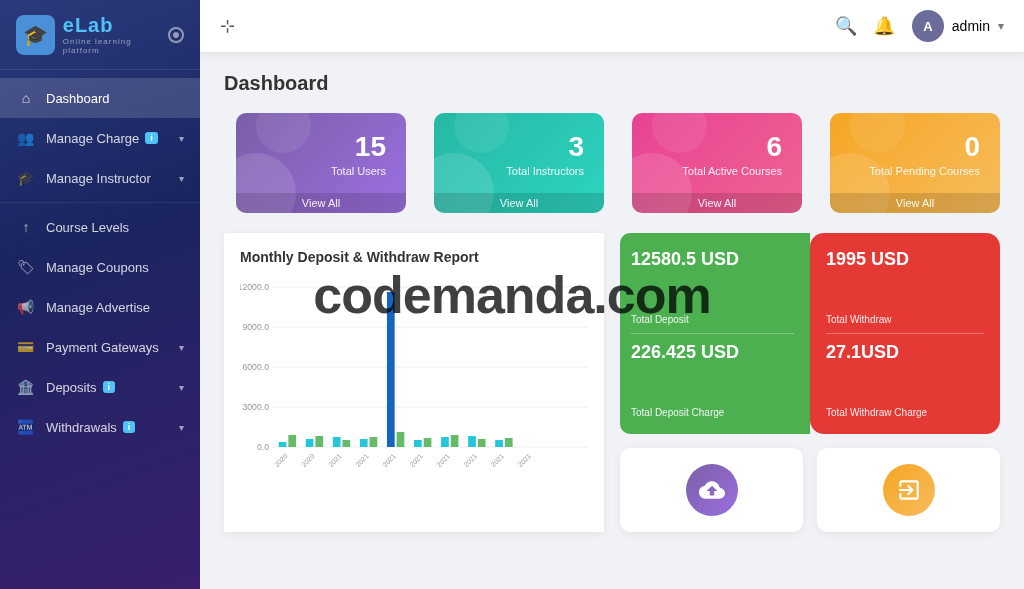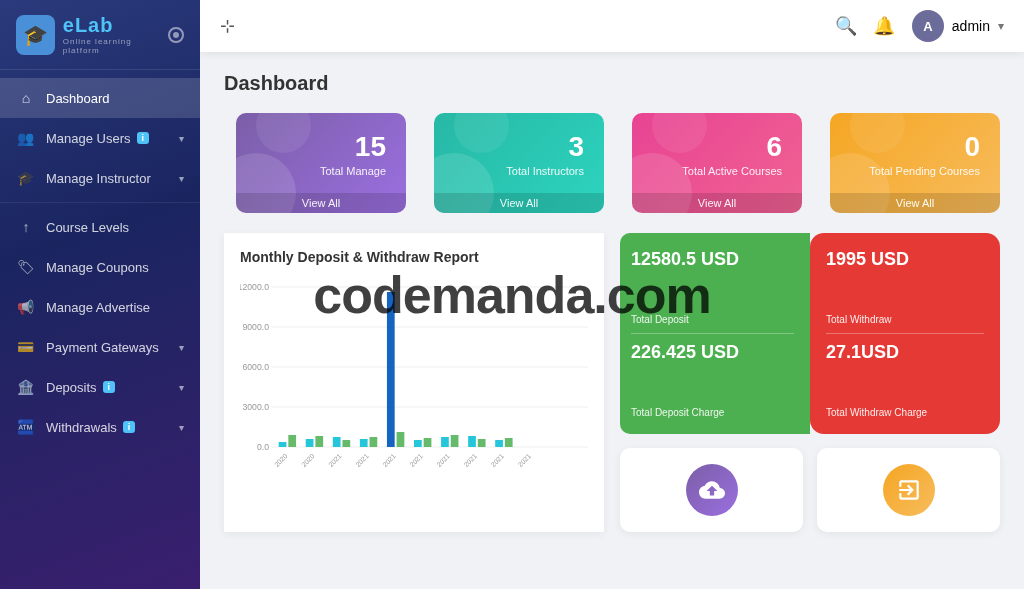--- a/index.html
+++ b/index.html
@@ -336,21 +336,21 @@
     </div>
   </div>
 
   <nav class="sidebar-nav">
     <div class="nav-item active">
       <span class="nav-icon">⌂</span>
       <span>Dashboard</span>
     </div>
     <div class="nav-item">
       <span class="nav-icon">👥</span>
-      <span>Manage Users</span>
+      <span>Manage Charge</span>
       <span class="nav-badge">i</span>
       <span class="nav-chevron">▾</span>
     </div>
     <div class="nav-item">
       <span class="nav-icon">🎓</span>
       <span>Manage Instructor</span>
       <span class="nav-chevron">▾</span>
     </div>
     <div class="nav-divider"></div>
     <div class="nav-item">
@@ -401,21 +401,21 @@
   </div>
 
   <div class="content">
     <div class="page-title">Dashboard</div>
 
     <div class="stats-row">
       <div class="stat-card purple">
         <div class="stat-bg-circle"></div>
         <div class="stat-bg-circle2"></div>
         <div class="stat-number">15</div>
-        <div class="stat-label">Total Manage</div>
+        <div class="stat-label">Total Users</div>
         <div class="stat-view-all">View All</div>
       </div>
       <div class="stat-card teal">
         <div class="stat-bg-circle"></div>
         <div class="stat-bg-circle2"></div>
         <div class="stat-number">3</div>
         <div class="stat-label">Total Instructors</div>
         <div class="stat-view-all">View All</div>
       </div>
       <div class="stat-card pink">

